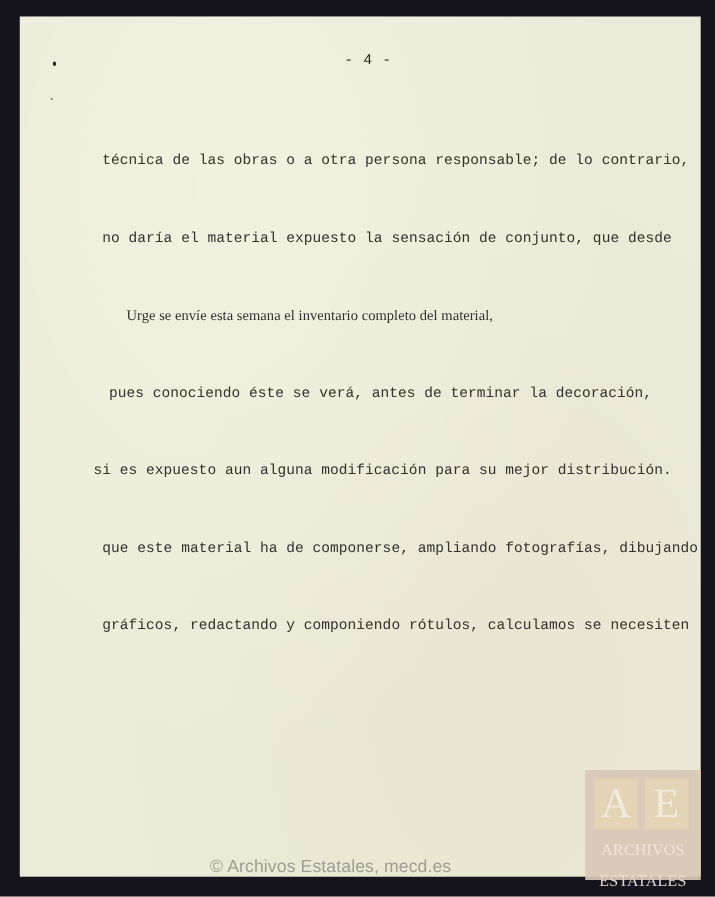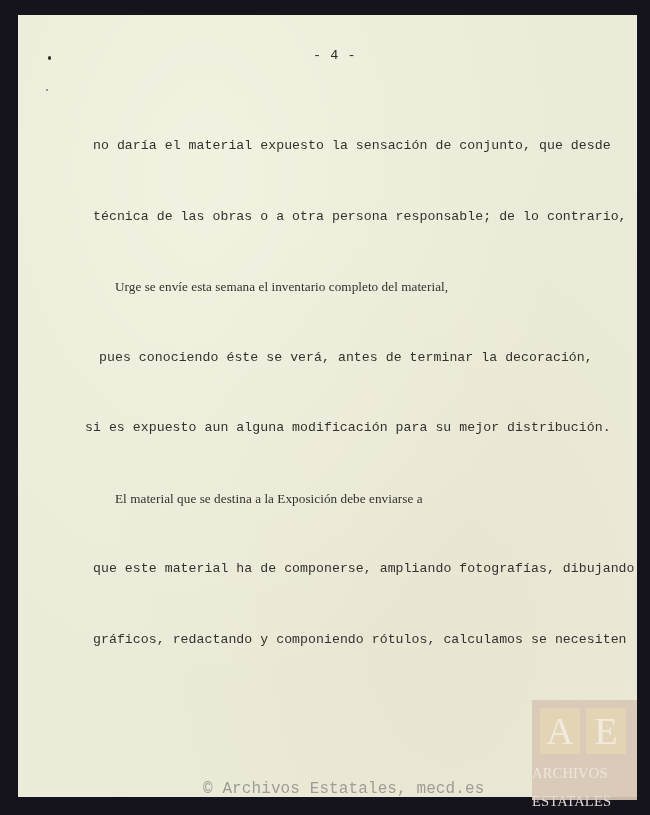--- a/index.html
+++ b/index.html
@@ -58,23 +58,23 @@
     }
     .line {
       display: block;
       height: 23.5px;
     }
     .indent1 { padding-left: 22px; font-family: Liberation Serif, serif; }
     .indent2 { padding-left: 6px; }
 
     .watermark-text {
       position: absolute;
-      left: 203px;
+      left: 191px;
       top: 780px;
-      font-family: Liberation Mono, monospace;
+      font-family: Liberation Sans, sans-serif;
       font-size: 16px;
       color: #9f9d94;
       letter-spacing: 0.1px;
     }
     .logo {
       position: absolute;
       left: 532px;
       top: 700px;
       width: 105px;
       height: 100px;
@@ -97,46 +97,46 @@
       justify-content: center;
       font-family: "Liberation Serif", "DejaVu Serif", serif;
       font-size: 38px;
       color: #f2ece0;
       line-height: 1;
     }
     .logo .logo-caption {
       position: absolute;
       left: 0;
       width: 100%;
+      text-align: center;
       font-family: "Liberation Serif", "DejaVu Serif", serif;
       font-size: 14.5px;
       color: #efe6dc;
       line-height: 15px;
       letter-spacing: 0.2px;
     }
     .logo .cap1 { top: 66px; }
     .logo .cap2 { top: 94px; }
   </style>
 </head>
 <body>
 
 <div class="page">
   <span class="mark m1"></span>
   <span class="mark m2"></span>
 
   <div class="page-number">- 4 -</div>
 </div>
 
 <div class="body-text">
+  <span class="line">técnica de las obras o a otra persona responsable; de lo contrario,</span>
   <span class="line">no daría el material expuesto la sensación de conjunto, que desde</span>
-  <span class="line">técnica de las obras o a otra persona responsable; de lo contrario,</span>
   <span class="line indent1">Urge se envíe esta semana el inventario completo del material,</span>
   <span class="line indent2">pues conociendo éste se verá, antes de terminar la decoración,</span>
   <span class="line" style="margin-left:-8px">si es expuesto aun alguna modificación para su mejor distribución.</span>
-  <span class="line indent1">El material que se destina a la Exposición debe enviarse a</span>
   <span class="line">que este material ha de componerse, ampliando fotografías, dibujando</span>
   <span class="line">gráficos, redactando y componiendo rótulos, calculamos se necesiten</span>
   
   
   
   
 </div>
 
 <div class="logo">
   <div class="letters">

